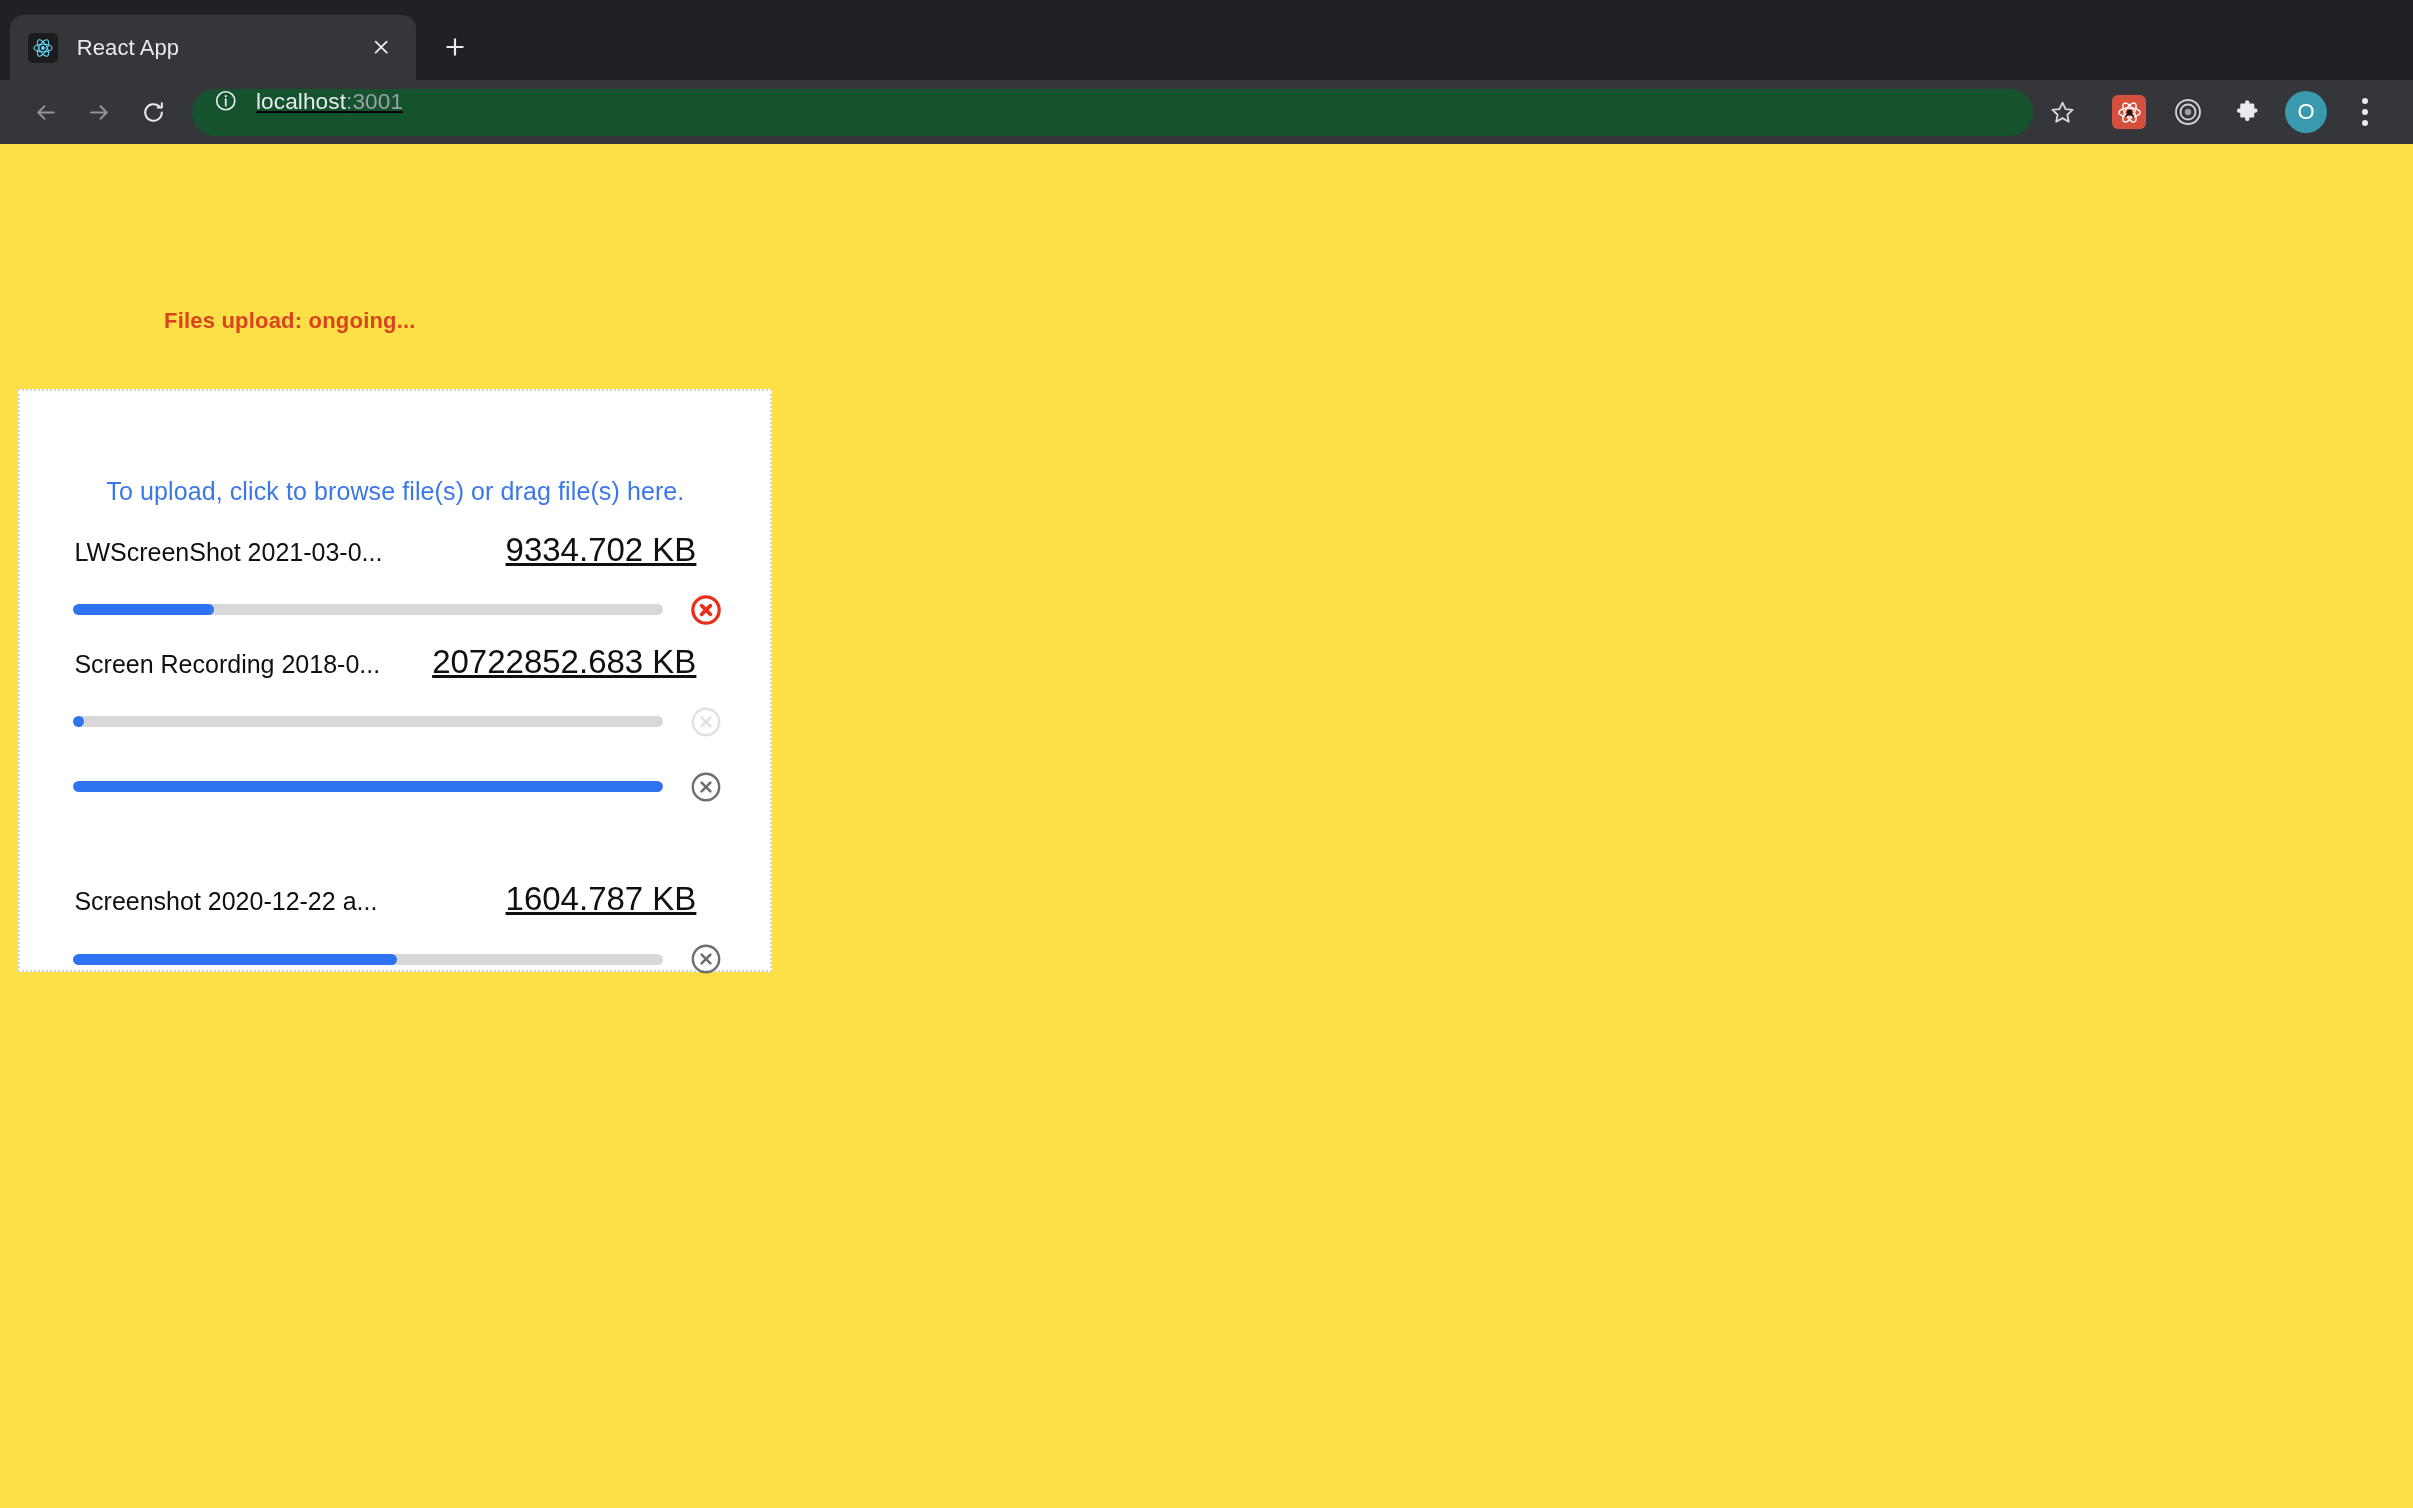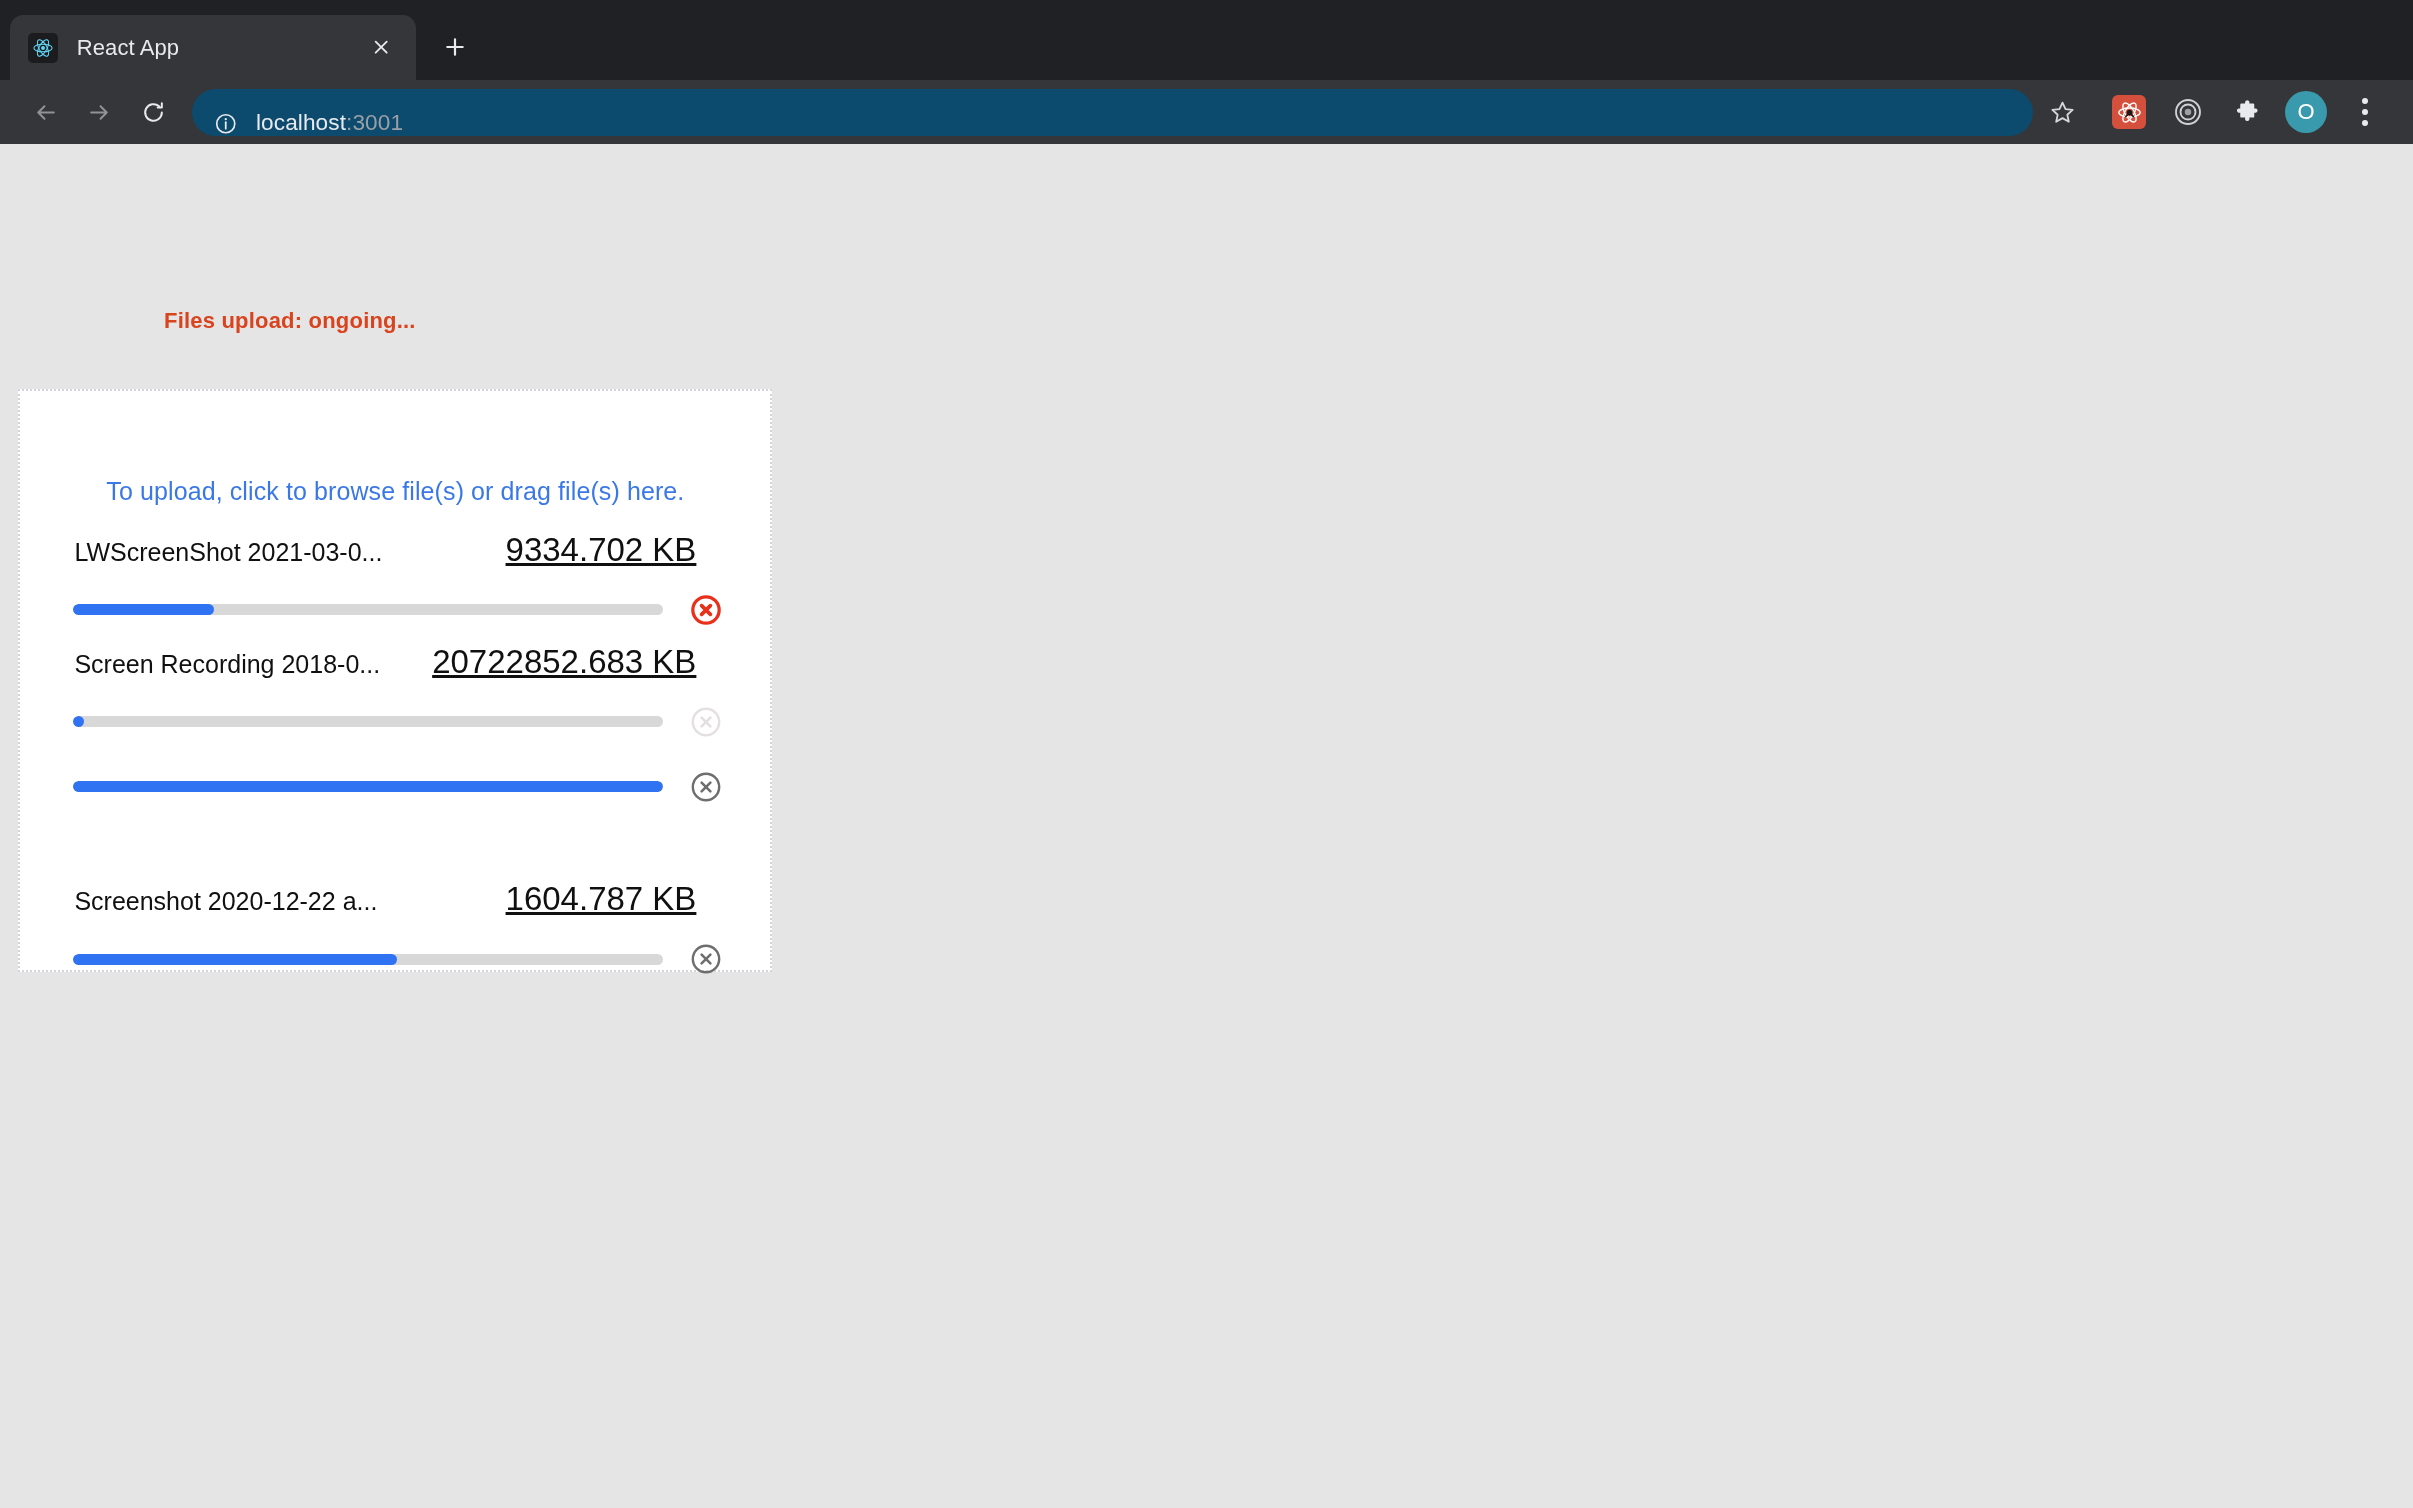--- a/index.html
+++ b/index.html
@@ -105,27 +105,28 @@
     border-radius: 50%;
     cursor: pointer;
     flex: 0 0 auto;
   }
 
   #omnibox {
     flex: 1 1 auto;
     height: 47px;
     margin-left: 11.7px;
     margin-right: 5px;
-    background: #0c4a6e;
+    background: #14532d;
     border-radius: 23.5px;
     display: flex;
-    align-items: flex-end;
+    align-items: flex-start;
     padding: 0 20px 0 22px;
     cursor: text;
     min-width: 0;
+    text-decoration: underline;
   }
 
   #site-info-icon { flex: 0 0 auto; display: flex; align-items: center; margin-right: 18.4px; }
 
   #omnibox-url {
     font-size: 22.6px;
     color: #e8eaed;
     white-space: nowrap;
     overflow: hidden;
     text-overflow: ellipsis;
@@ -172,21 +173,21 @@
     flex: 0 0 auto;
   }
 
   #menu-dots { display:flex; flex-direction:column; align-items:center; justify-content:center; gap:5px; }
   #menu-dots i { width:5.9px; height:5.9px; border-radius:50%; background:#e8eaed; display:block; }
 
   
   #page-viewport {
     width: 2413px;
     height: 1364px;
-    background: #e5e5e5;
+    background: #fde047;
     position: relative;
   }
 
   #upload-status {
     position: absolute;
     left: 164px;
     top: 164px;
     font-size: 22px;
     font-weight: bold;
     color: #d9431e;

